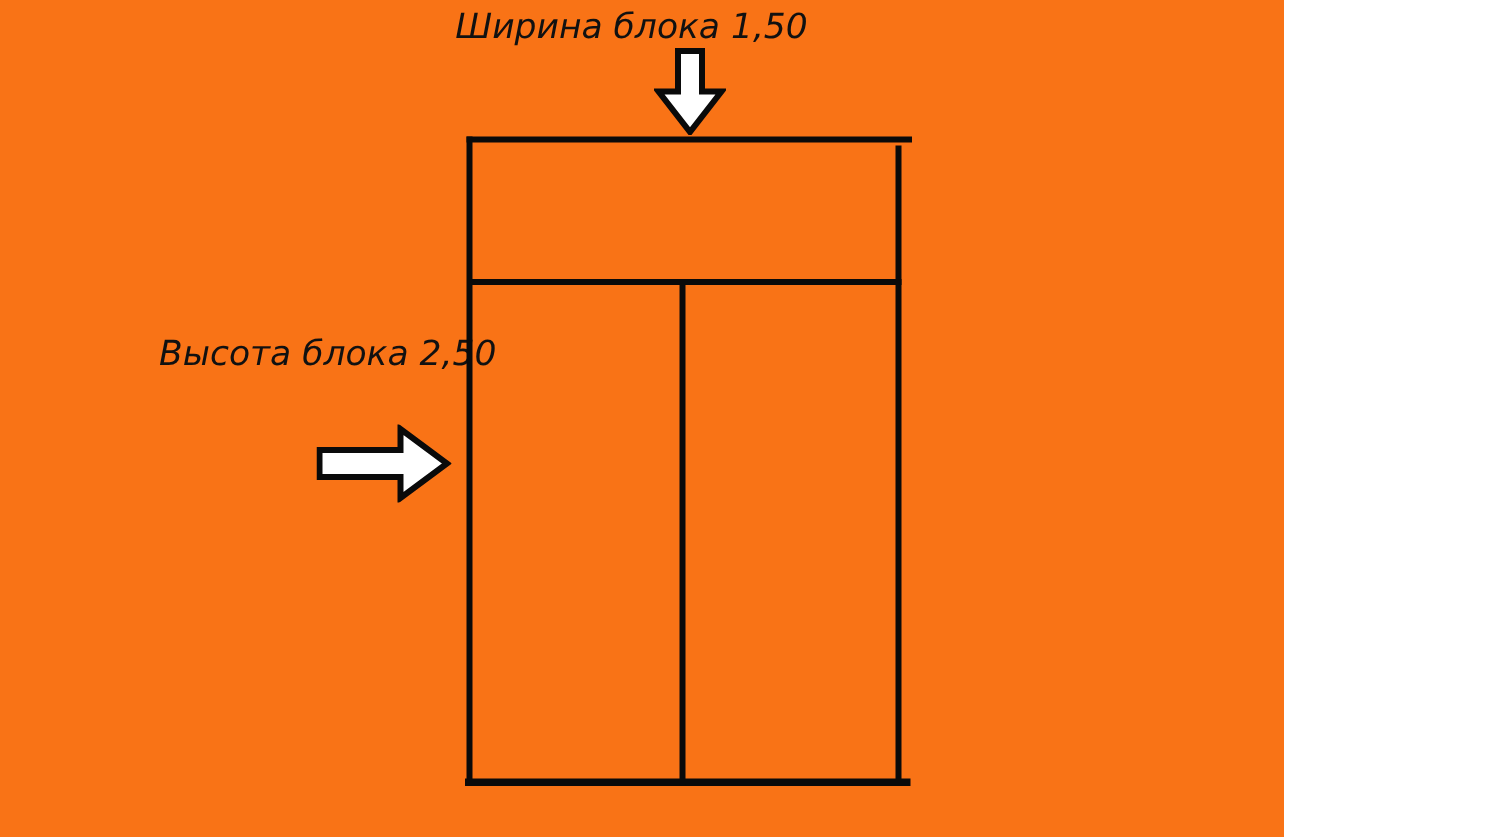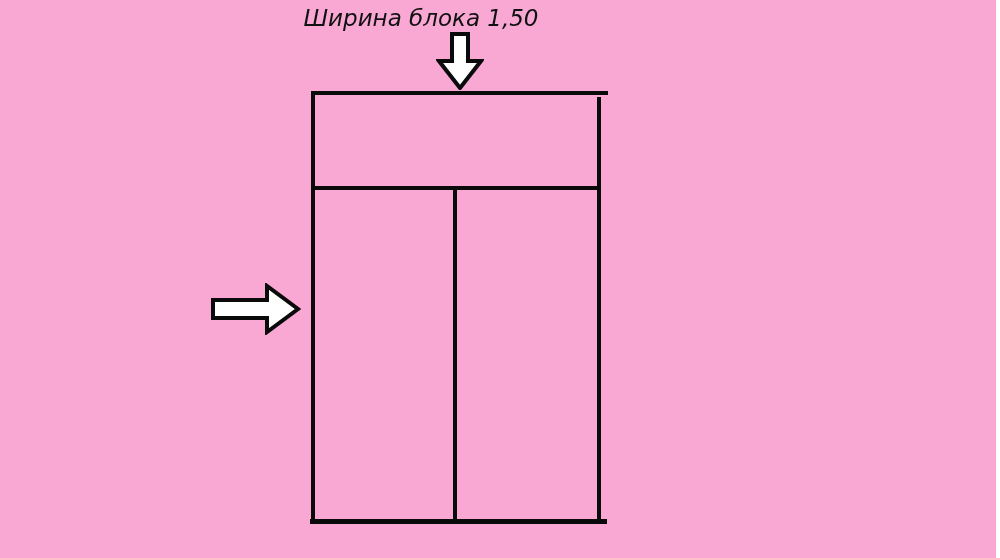--- a/index.html
+++ b/index.html
@@ -2,23 +2,23 @@
 <html><head>
 <meta charset="utf-8">
 <style>
   html, body {
     margin: 0;
     padding: 0;
     background: #ffffff;
   }
   .canvas {
     position: relative;
-    width: 996px;
+    width: 856px;
     height: 558px;
-    background: #f9a8d4;
+    background: #f97316;
     overflow: hidden;
     font-family: "DejaVu Sans", sans-serif;
   }
   .label {
     position: absolute;
     font-style: italic;
     font-size: 23px;
     color: #111111;
     white-space: nowrap;
     line-height: 1.1;
@@ -53,20 +53,21 @@
 <body>
 
 <div class="canvas">
 
   <div class="label width-label">Ширина блока 1,50</div>
 
   <svg class="arrow arrow-down" width="48" height="58" viewBox="0 0 48 58">
     <path d="M16 2 H32 V29 H45 L24 56 L3 29 H16 Z" fill="#ffffff" stroke="#0a0a0a" stroke-width="4" stroke-linejoin="miter"></path>
   </svg>
 
+  <div class="label height-label">Высота блока 2,50</div>
 
   <svg class="arrow arrow-right" width="90" height="52" viewBox="0 0 90 52">
     <path d="M2 17 H56 V3 L87 26 L56 49 V35 H2 Z" fill="#ffffff" stroke="#0a0a0a" stroke-width="4" stroke-linejoin="miter"></path>
   </svg>
 
   <div class="line line-top"></div>
   <div class="line line-left"></div>
   <div class="line line-right"></div>
   <div class="line line-bottom"></div>
 

